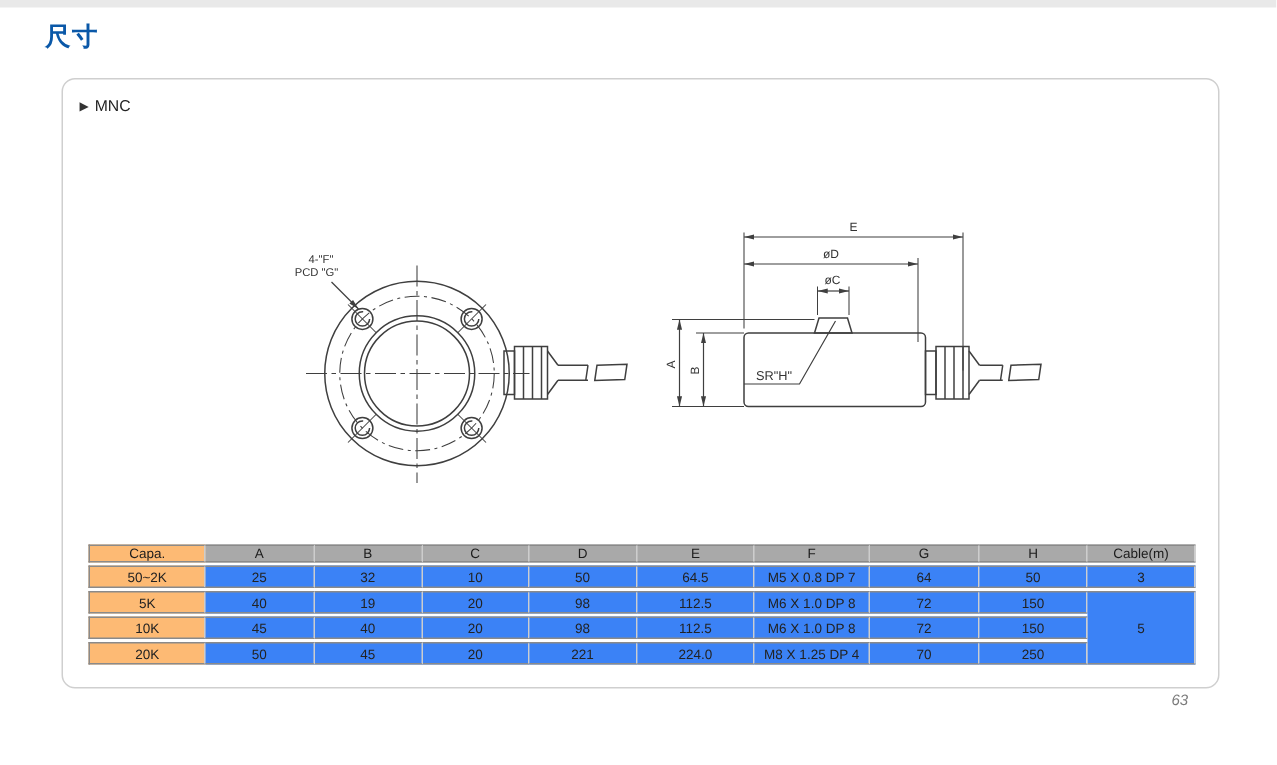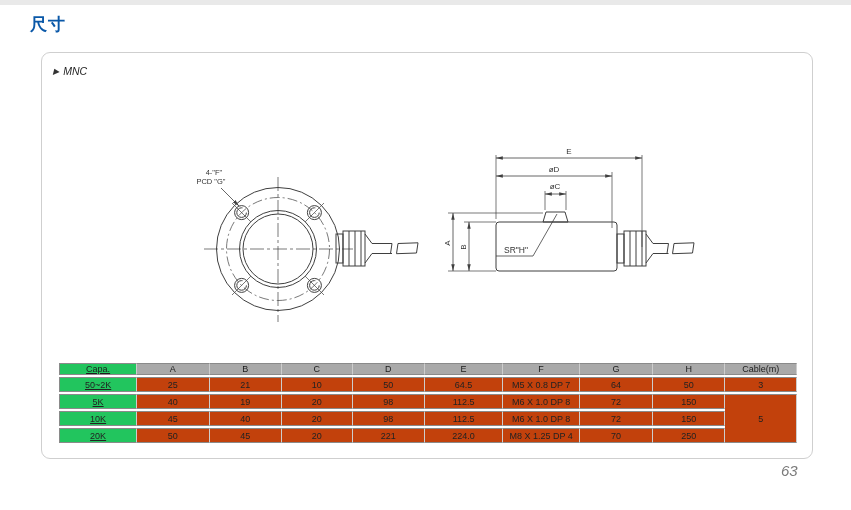--- a/index.html
+++ b/index.html
@@ -5,38 +5,38 @@
   * { box-sizing: border-box; margin: 0; padding: 0; }
   html,body { width: 851px; height: 510px; background: #fff;
     font-family: "Liberation Sans", sans-serif; overflow: hidden; position: relative; }
   .top-strip { position: absolute; left: 0; top: 0; width: 851px; height: 5px;
     background: #e9e9e9; }
   .page-title { position: absolute; left: 30px; top: 13px; font-size: 17px;
     font-weight: bold; color: #0a58a8; letter-spacing: 1px; }
   .panel { position: absolute; left: 41px; top: 52px; width: 772px; height: 407px;
     background: #fff; border: 1px solid #cfcfcf; border-radius: 9px; }
   .section-label { position: absolute; left: 53px; top: 65px; font-size: 10.5px;
-    color: #222; font-style: italic; }
+    color: #222; }
   .section-label .tri { font-size: 8px; color: #333; margin-right: 4px;
     position: relative; top: -1px; }
   svg.drawing { position: absolute; left: 0; top: 0; }
   svg.drawing text { font-family: "Liberation Sans", sans-serif; fill: #333; }
 
   table.dims { position: absolute; left: 59px; top: 361px; width: 738px;
     border-collapse: separate; border-spacing: 0 2px; table-layout: fixed;
     font-size: 9px; color: #222; }
   table.dims th, table.dims td { border-top: 1px solid #8a8a8a;
     border-bottom: 1px solid #8a8a8a; border-right: 1px solid #cdcdcd;
     text-align: center; vertical-align: middle; padding: 0 1px;
     overflow: hidden; white-space: nowrap; }
   table.dims th { background: #a9a9a9; font-weight: normal; color: #1c1c1c;
     height: 12px; }
-  table.dims td { background: #c2410c; height: 15px; }
-  table.dims .capa { background: #22c55e; border-left: 1px solid #8a8a8a; text-decoration: underline; }
-  .page-number { position: absolute; left: 781px; top: 462px; font-size: 15px;
+  table.dims td { background: #3b82f6; height: 15px; }
+  table.dims .capa { background: #fdba74; border-left: 1px solid #8a8a8a; }
+  .page-number { position: absolute; left: 781px; top: 462px; font-size: 10px;
     font-style: italic; color: #7a7a7a; }
 </style>
 </head>
 <body>
 
 <div class="top-strip"></div>
 
 <div class="page-title">尺寸</div>
 
 <div class="panel"></div>
@@ -163,21 +163,21 @@
     <th>D</th>
     <th>E</th>
     <th>F</th>
     <th>G</th>
     <th>H</th>
     <th>Cable(m)</th>
   </tr>
   <tr>
     <td class="capa">50~2K</td>
     <td>25</td>
-    <td>21</td>
+    <td>32</td>
     <td>10</td>
     <td>50</td>
     <td>64.5</td>
     <td>M5 X 0.8 DP 7</td>
     <td>64</td>
     <td>50</td>
     <td>3</td>
   </tr>
   <tr>
     <td class="capa">5K</td>

